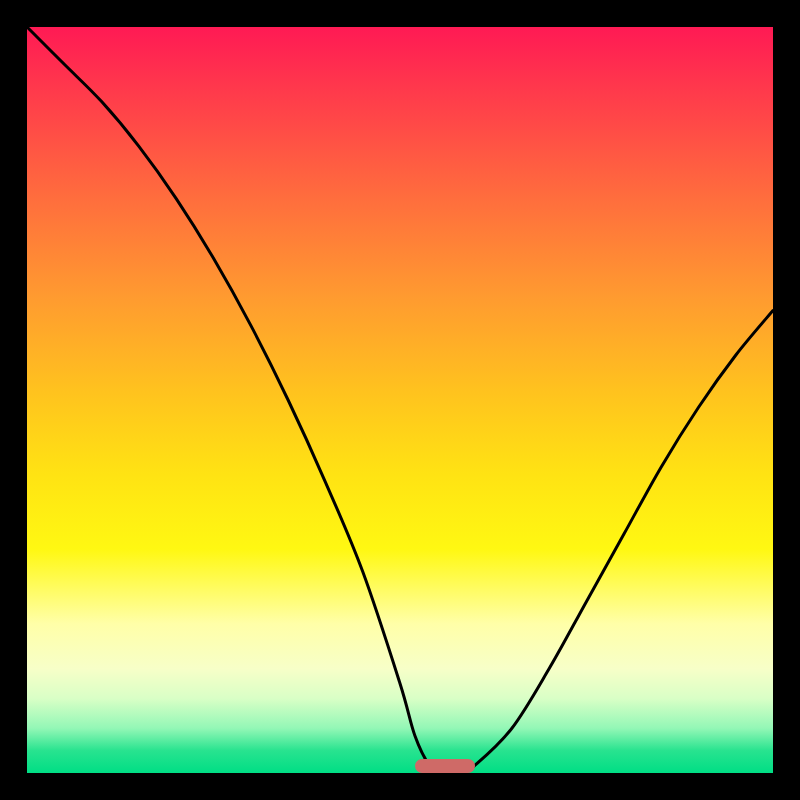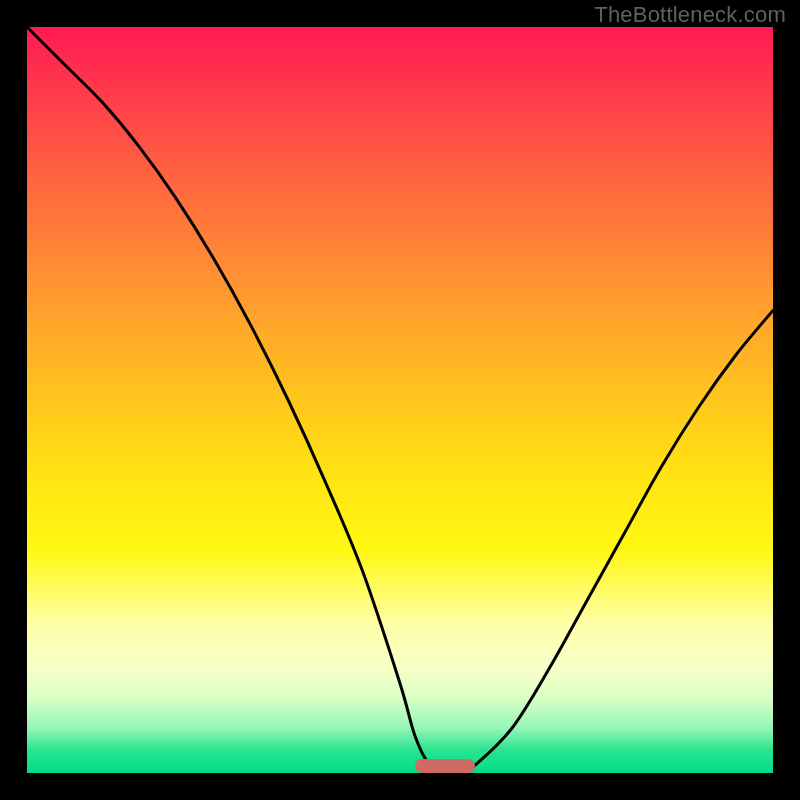--- a/index.html
+++ b/index.html
@@ -68,21 +68,20 @@
     background: #cf6a67;
     border-radius: 10px;
     height: 14px;
     z-index: 4;
   }
 </style>
 </head>
 <body>
 
 <div class="frame">
-  <div class="watermark">TheBottleneck.com</div>
 
   <div class="plot-area">
     <div class="gradient"></div>
 
     <svg class="curve" viewBox="0 0 746 746" preserveAspectRatio="none">
       <path id="curve-path" d="M 0 0 C 6.216666666666668 6.216666666666678, 24.866666666666667 24.86666666666673, 37.300000000000004 37.30000000000007 C 49.73333333333334 49.733333333333405, 62.16666666666668 60.92333333333337, 74.60000000000001 74.60000000000002 C 87.03333333333335 88.27666666666669, 99.46666666666665 103.19666666666667, 111.89999999999999 119.36000000000001 C 124.33333333333333 135.52333333333334, 136.76666666666668 152.93000000000004, 149.20000000000002 171.58000000000004 C 161.63333333333335 190.23000000000005, 174.06666666666666 210.12333333333333, 186.5 231.26 C 198.93333333333334 252.39666666666665, 211.36666666666665 274.7766666666667, 223.79999999999998 298.40000000000003 C 236.23333333333332 322.02333333333337, 248.66666666666663 346.89, 261.09999999999997 373 C 273.5333333333333 399.11, 285.9666666666667 426.46333333333337, 298.40000000000003 455.06 C 310.83333333333337 483.65666666666664, 323.26666666666665 511.00999999999993, 335.7 544.5799999999999 C 348.1333333333333 578.15, 364.2966666666667 629.1266666666667, 373 656.48 C 381.7033333333333 683.8333333333334, 382.94666666666666 695.0233333333334, 387.92 708.7 C 392.8933333333334 722.3766666666667, 397.8666666666667 732.3233333333333, 402.84000000000003 738.54 C 407.8133333333334 744.7566666666667, 412.78666666666675 744.7566666666667, 417.76000000000005 746 C 422.73333333333335 747.2433333333333, 427.70666666666665 747.2433333333333, 432.67999999999995 746 C 437.65333333333325 744.7566666666667, 438.89666666666665 746, 447.59999999999997 738.54 C 456.3033333333333 731.0799999999999, 472.4666666666667 717.4033333333333, 484.90000000000003 701.24 C 497.33333333333337 685.0766666666667, 509.7666666666666 662.6966666666666, 522.1999999999999 641.56 C 534.6333333333332 620.4233333333333, 547.0666666666666 596.8, 559.5 574.42 C 571.9333333333334 552.04, 584.3666666666668 529.66, 596.8000000000001 507.28 C 609.2333333333333 484.9, 621.6666666666667 461.2766666666667, 634.1 440.14000000000004 C 646.5333333333333 419.0033333333334, 658.9666666666667 399.11, 671.4 380.46 C 683.8333333333333 361.80999999999995, 696.2666666666667 344.4033333333333, 708.6999999999999 328.23999999999995 C 721.1333333333332 312.0766666666666, 739.7833333333333 290.94, 746 283.48" fill="none" stroke="#000" stroke-width="3" stroke-linecap="round" stroke-linejoin="round"></path>
     </svg>
 
     <div id="min-marker" class="marker" style="width: 59.68px; left: 387.92px; bottom: 0px;"></div>
   </div>

